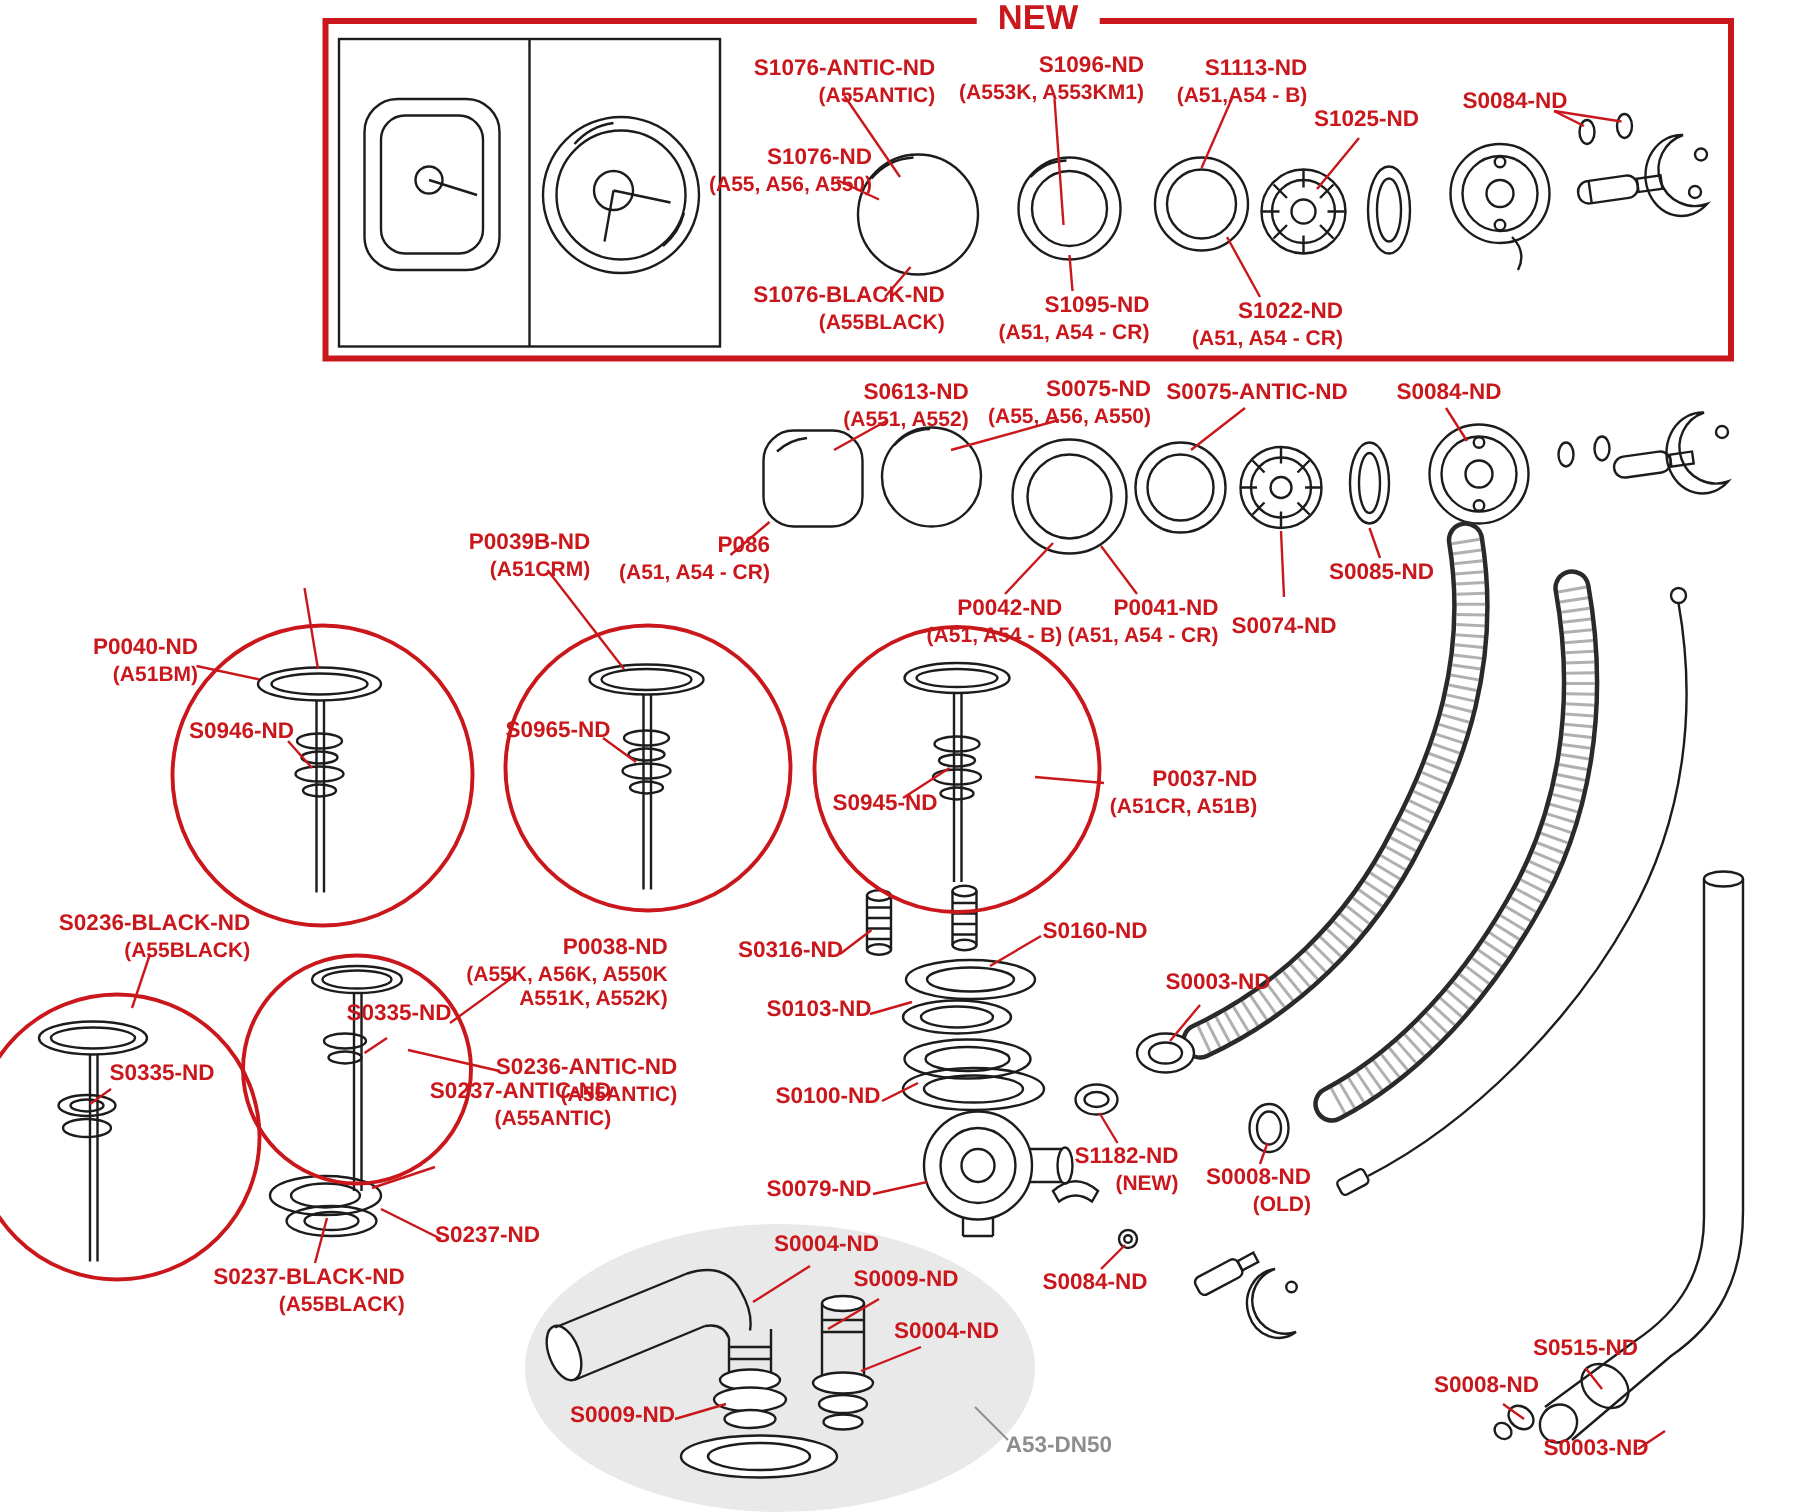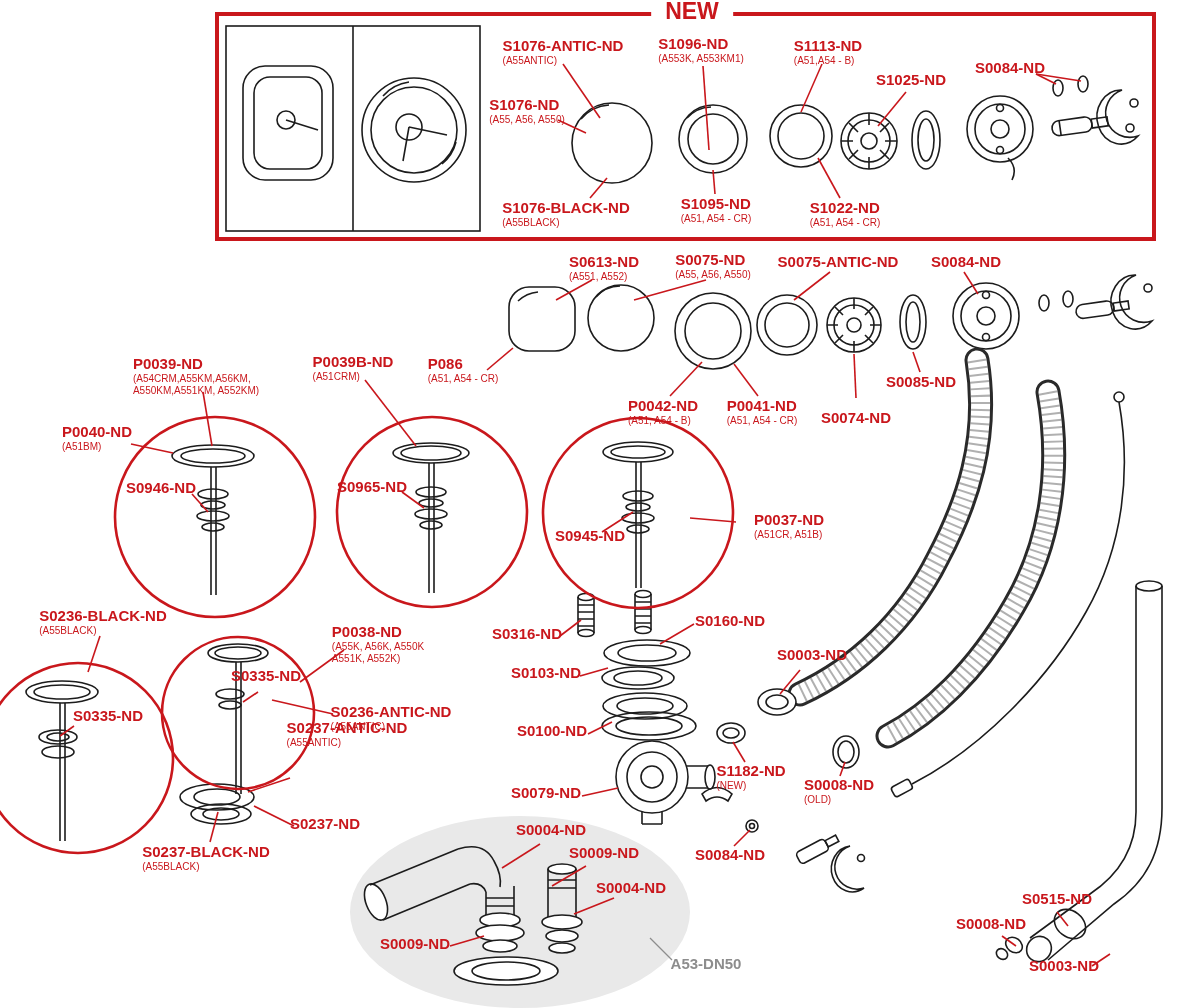--- a/index.html
+++ b/index.html
@@ -14,22 +14,22 @@
   .rc{stroke:var(--red);fill:none;stroke-width:2.6}
   .ld line{stroke:var(--red);stroke-width:1.6}
   .lg{stroke:var(--muted);stroke-width:1.2}
   .hoseO{stroke:#2a2a2a;stroke-width:25;fill:none;stroke-linecap:round}
   .hoseI{stroke:#ffffff;stroke-width:19;fill:none;stroke-linecap:round}
   .hoseR{stroke:#3a3a3a;stroke-width:19;fill:none;stroke-dasharray:2 5;opacity:.4}
   .newbox{position:absolute;border:4px solid var(--red);z-index:2;background:transparent}
   .newtitle{position:absolute;transform:translateX(-50%);background:#ffffff;padding:0 14px;
             color:var(--red);font-size:23px;font-weight:700;z-index:4;line-height:1}
   .lbl{position:absolute;transform:translateX(-50%);color:var(--red);font-size:15px;
-       font-weight:700;text-align:left;line-height:1.12;white-space:nowrap;z-index:3}
-  .lbl .sub{display:block;font-size:10px;font-weight:400;line-height:1.18}
+       font-weight:700;text-align:right;line-height:1.12;white-space:nowrap;z-index:3}
+  .lbl .sub{display:block;font-size:14px;font-weight:700;line-height:1.18}
   .lbl.gray{color:var(--muted)}
 </style>
 </head>
 <body>
 
 <div id="canvas">
 
   <div class="newbox" style="left:215px;top:12px;width:941px;height:229px"></div>
 
   <svg id="art" width="1200" height="1008" viewBox="0 0 1200 1008">
@@ -344,21 +344,21 @@
   <div class="lbl" style="left:911px;top:72px">
     <span>S1025-ND</span>
   </div>
   <div class="lbl" style="left:1010px;top:60px">
     <span>S0084-ND</span>
   </div>
   <div class="lbl" style="left:527px;top:97px">
     <span>S1076-ND</span>
     <span class="sub">(A55, A56, A550)</span>
   </div>
-  <div class="lbl" style="left:566px;top:200px">
+  <div class="lbl" style="left:566px;top:189px">
     <span>S1076-BLACK-ND</span>
     <span class="sub">(A55BLACK)</span>
   </div>
   <div class="lbl" style="left:716px;top:196px">
     <span>S1095-ND</span>
     <span class="sub">(A51, A54 - CR)</span>
   </div>
   <div class="lbl" style="left:845px;top:200px">
     <span>S1022-ND</span>
     <span class="sub">(A51, A54 - CR)</span>
@@ -387,25 +387,20 @@
   </div>
   <div class="lbl" style="left:762px;top:398px">
     <span>P0041-ND</span>
     <span class="sub">(A51, A54 - CR)</span>
   </div>
   <div class="lbl" style="left:856px;top:410px">
     <span>S0074-ND</span>
   </div>
   <div class="lbl" style="left:921px;top:374px">
     <span>S0085-ND</span>
-  </div>
-  <div class="lbl" style="left:196px;top:356px">
-    <span>P0039-ND</span>
-    <span class="sub">(A54CRM,A55KM,A56KM,</span>
-    <span class="sub">A550KM,A551KM, A552KM)</span>
   </div>
   <div class="lbl" style="left:353px;top:354px">
     <span>P0039B-ND</span>
     <span class="sub">(A51CRM)</span>
   </div>
   <div class="lbl" style="left:97px;top:424px">
     <span>P0040-ND</span>
     <span class="sub">(A51BM)</span>
   </div>
   <div class="lbl" style="left:161px;top:480px">

